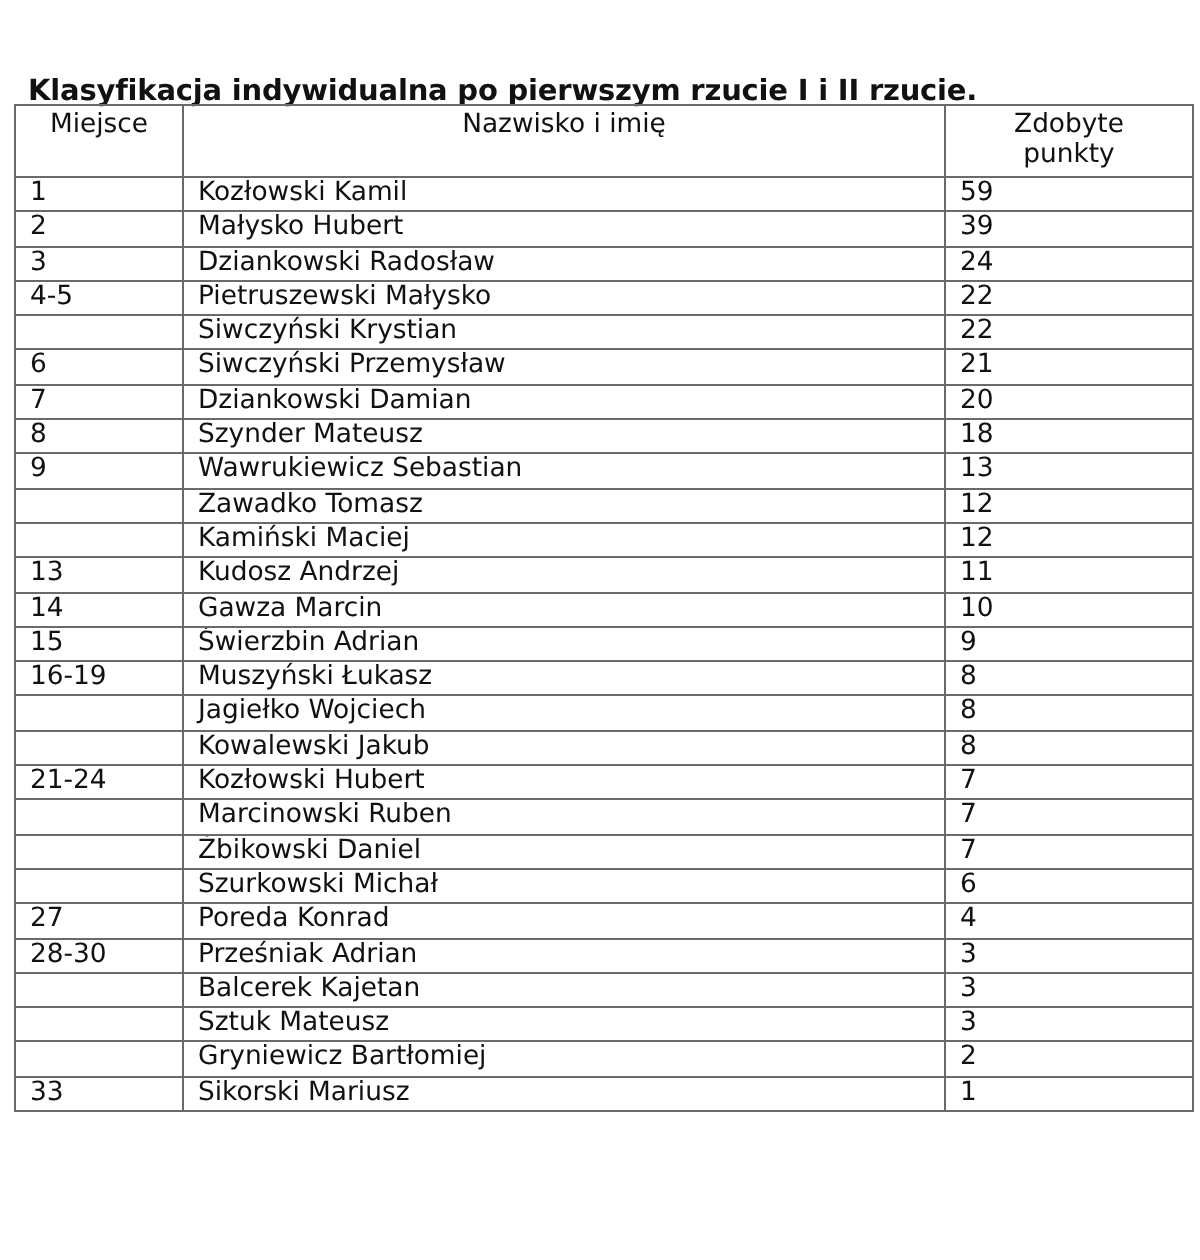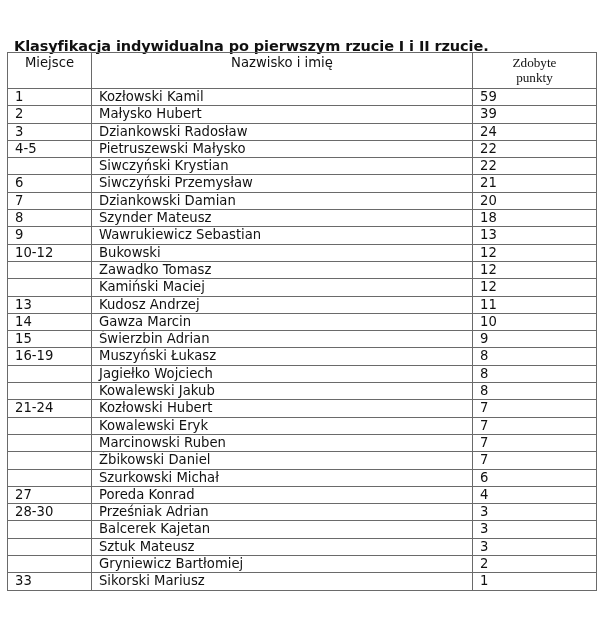--- a/index.html
+++ b/index.html
@@ -23,21 +23,21 @@
 <table class="ranking">
   <colgroup>
       <col class="c1">
       <col class="c2">
       <col class="c3">
     </colgroup>
   <thead>
     <tr>
       <th>Miejsce</th>
       <th>Nazwisko i imię</th>
-      <th><span style="display:inline-block;width:70px;white-space:normal;font-family:Liberation Serif, serif;">Zdobyte punkty</span></th>
+      <th><span style="display:inline-block;width:70px;white-space:normal;">Zdobyte punkty</span></th>
     </tr>
   </thead>
   <tbody id="rows">
       <tr>
         <td>1</td>
         <td>Kozłowski Kamil</td>
         <td>59</td>
       </tr>
       <tr>
         <td>2</td>
@@ -73,25 +73,20 @@
         <td>8</td>
         <td>Szynder Mateusz</td>
         <td>18</td>
       </tr>
       <tr>
         <td>9</td>
         <td>Wawrukiewicz Sebastian</td>
         <td>13</td>
       </tr>
       <tr>
-        <td>10-12</td>
-        <td>Bukowski</td>
-        <td>12</td>
-      </tr>
-      <tr>
         <td></td>
         <td>Zawadko Tomasz</td>
         <td>12</td>
       </tr>
       <tr>
         <td></td>
         <td>Kamiński Maciej</td>
         <td>12</td>
       </tr>
       <tr>
@@ -120,25 +115,20 @@
         <td>8</td>
       </tr>
       <tr>
         <td></td>
         <td>Kowalewski Jakub</td>
         <td>8</td>
       </tr>
       <tr>
         <td>21-24</td>
         <td>Kozłowski Hubert</td>
-        <td>7</td>
-      </tr>
-      <tr>
-        <td></td>
-        <td>Kowalewski Eryk</td>
         <td>7</td>
       </tr>
       <tr>
         <td></td>
         <td>Marcinowski Ruben</td>
         <td>7</td>
       </tr>
       <tr>
         <td></td>
         <td>Żbikowski Daniel</td>

